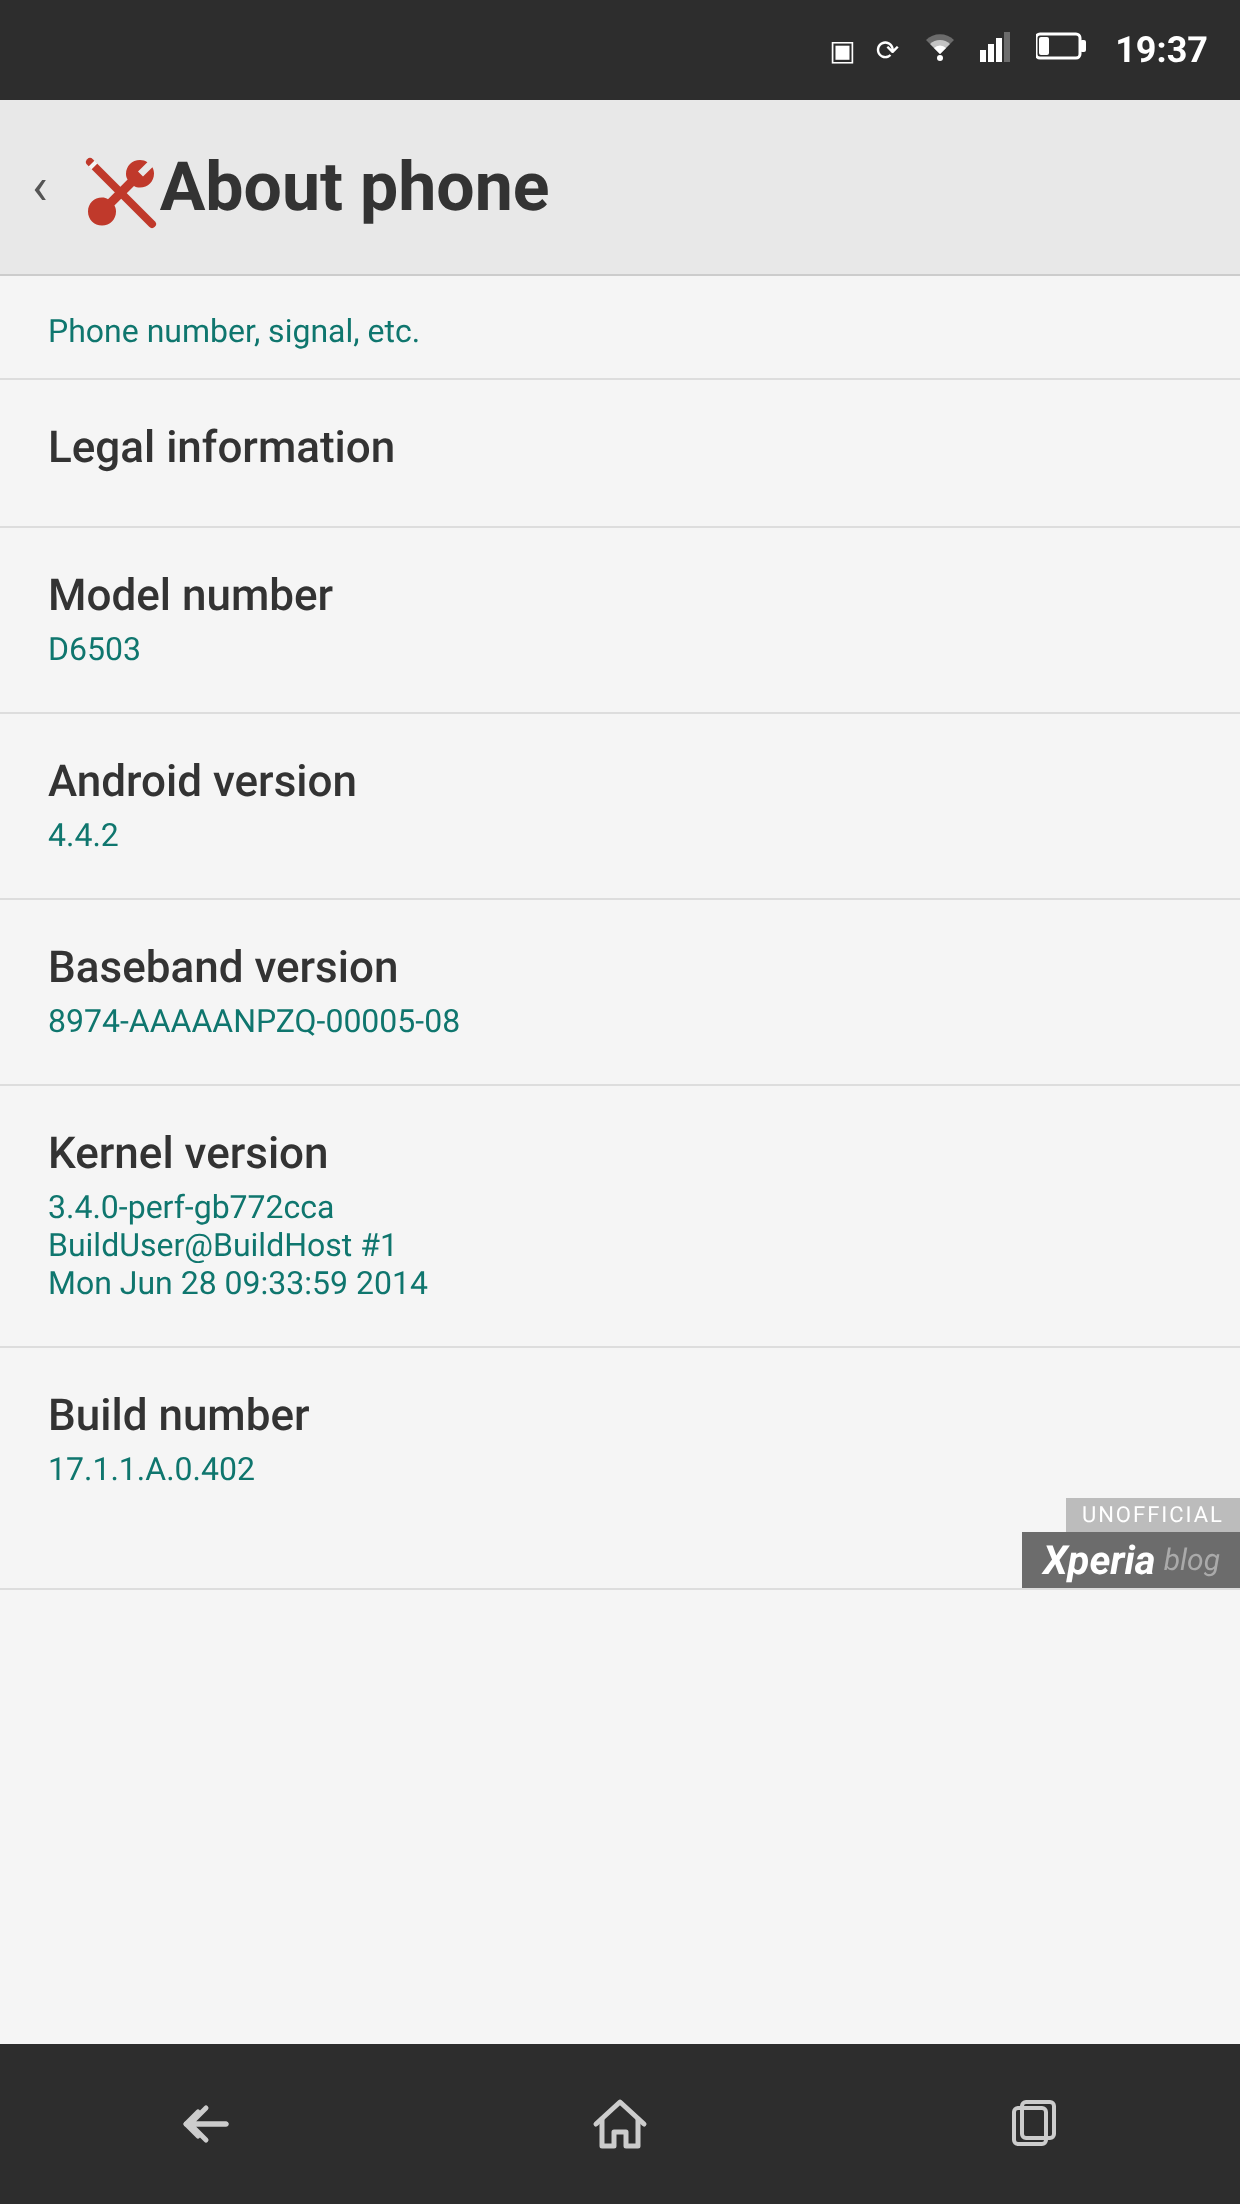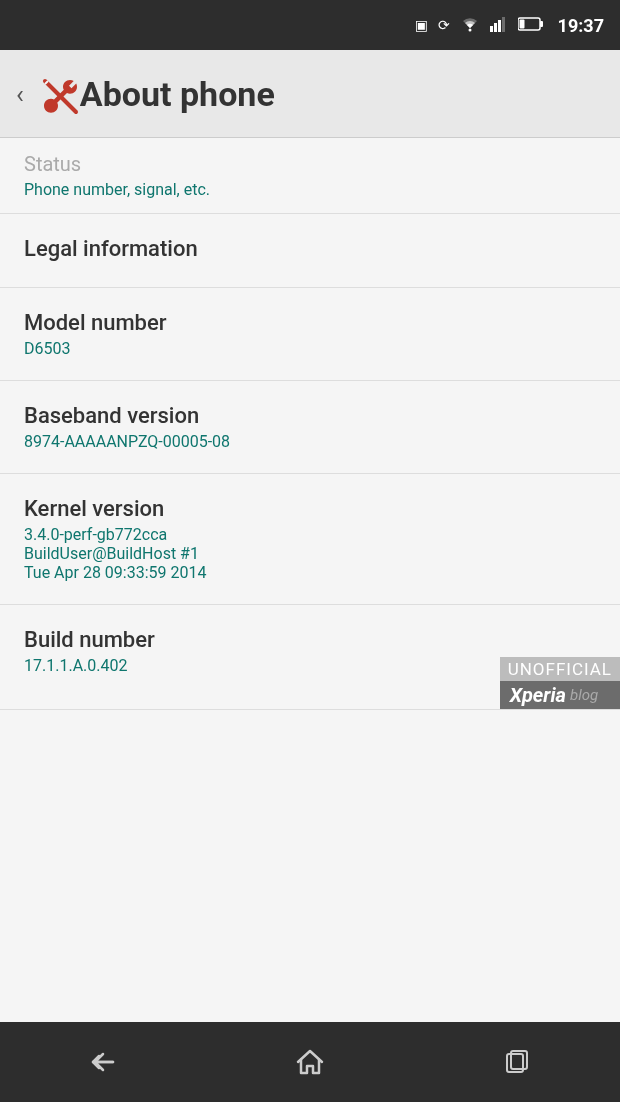--- a/index.html
+++ b/index.html
@@ -180,53 +180,56 @@
       <line x1="5" y1="5" x2="36" y2="36" stroke="#c0392b" stroke-width="4" stroke-linecap="round"></line>
       <line x1="5" y1="8" x2="8" y2="5" stroke="#f5f5f5" stroke-width="2"></line>
     </g>
   </svg>
   <span id="page-title-text">About phone</span>
 </div>
 
 <div id="content">
 
   <div class="setting-item first-item">
-    <div class="setting-label-faded">Status</div>
     <div class="setting-value">Phone number, signal, etc.</div>
   </div>
 
   <div class="setting-item">
     <div class="setting-label">Legal information</div>
   </div>
 
 
   <div class="setting-item">
     <div class="setting-label">Model number</div>
     <div class="setting-value">D6503</div>
   </div>
 
+  <div class="setting-item">
+    <div class="setting-label">Android version</div>
+    <div class="setting-value">4.4.2</div>
+  </div>
 
   <div class="setting-item">
     <div class="setting-label">Baseband version</div>
     <div class="setting-value">8974-AAAAANPZQ-00005-08</div>
   </div>
 
   <div class="setting-item">
     <div class="setting-label">Kernel version</div>
     <div class="setting-value" style="white-space: pre-line;">3.4.0-perf-gb772cca
 BuildUser@BuildHost #1
-Tue Apr 28 09:33:59 2014</div>
-  </div>
-
-  <div class="setting-item" style="position:relative; padding-bottom:34px;">
+Mon Jun 28 09:33:59 2014</div>
+  </div>
+
+  <div class="setting-item" style="position:relative; padding-bottom:50px;">
     <div class="setting-label">Build number</div>
     <div class="setting-value">17.1.1.A.0.402</div>
 
     <div style="position:absolute; bottom:0; right:0; text-align:right;">
-      <div id="unofficial-badge" style="background:rgba(150,150,150,0.6);color:#fff;font-size:17px;padding:2px 8px;letter-spacing:1px;display:inline-block;">UNOFFICIAL</div>
+      <div id="unofficial-badge" style="background:rgba(150,150,150,0.6);color:#fff;font-size:11px;padding:2px 8px;letter-spacing:1px;display:inline-block;">UNOFFICIAL</div>
       <div style="background:rgba(50,50,50,0.7);padding:2px 10px;display:flex;align-items:center;gap:4px;">
         <span style="color:#fff;font-size:20px;font-style:italic;font-weight:bold;">Xperia</span>
         <span style="color:#aaa;font-size:15px;font-style:italic;">blog</span>
       </div>
     </div>
   </div>
 
 </div>
 
 <div id="bottom-nav">

